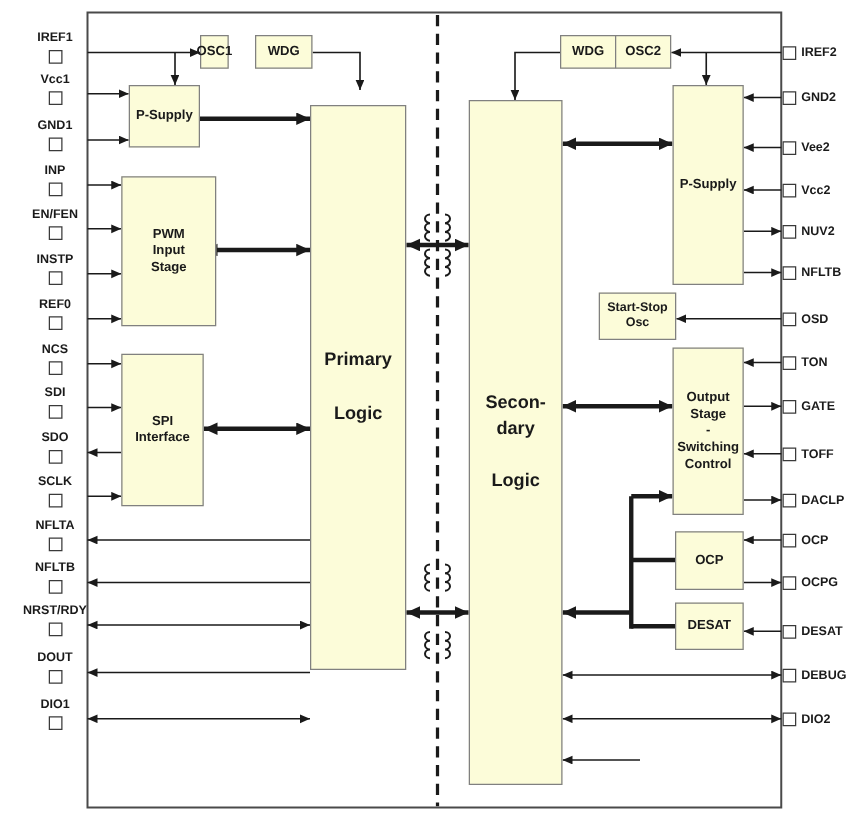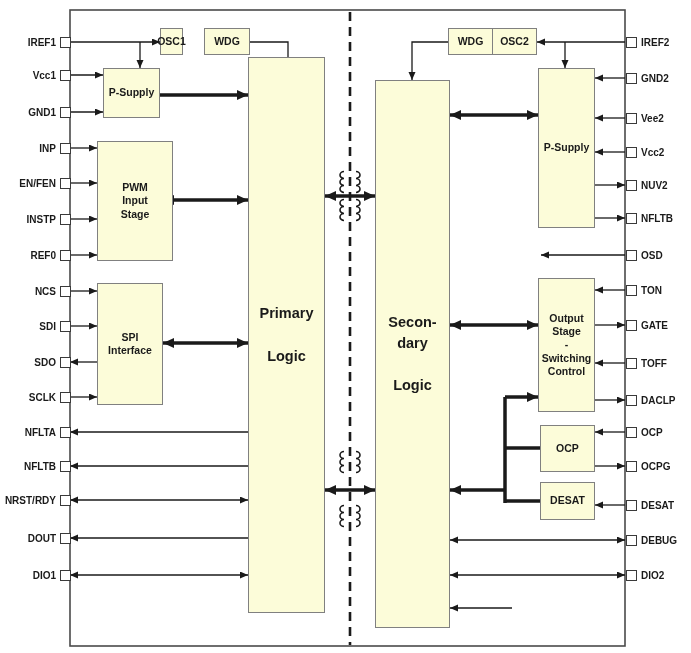--- a/index.html
+++ b/index.html
@@ -12,21 +12,21 @@
     position:absolute;background:#FCFCD9;border:1.4px solid #808080;
     display:flex;align-items:center;justify-content:center;text-align:center;
     font-weight:bold;font-size:10.5px;line-height:1.25;box-sizing:border-box;
   }
   .block .txt{white-space:pre-line;}
   .block.big{font-size:14.5px;line-height:1.45;}
   .pin{
     position:absolute;height:18px;display:flex;align-items:center;gap:4px;
     font-weight:bold;font-size:10px;white-space:nowrap;
   }
-  .pin.left{left:0;width:71px;justify-content:flex-end;}
+  .pin.left{left:0;width:88px;justify-content:flex-end;flex-direction:column;}
   .pin.right{left:626px;justify-content:flex-end;}
   .pin-sq{
     width:9px;height:9px;border:1.5px solid #3a3a3a;background:#fff;
     flex:0 0 auto;box-sizing:content-box;
   }
 </style>
 </head>
 <body>
 
 <div id="stage">
@@ -132,39 +132,43 @@
     </div>
   <div class="block" style="left:97px;top:141px;width:76px;height:120px">
       <span class="txt">PWM
 Input
 Stage</span>
     </div>
   <div class="block" style="left:97px;top:283px;width:66px;height:122px">
       <span class="txt">SPI
 Interface</span>
     </div>
-  <div class="block big" style="left:248px;top:57px;width:77px;height:556px">
+  <div class="block big" style="left:248px;top:84px;width:77px;height:452px">
       <span class="txt">Primary
 
 Logic</span>
     </div>
   <div class="block big" style="left:375px;top:80px;width:75px;height:548px">
       <span class="txt">Secon-
 dary
 
 Logic</span>
     </div>
   <div class="block" style="left:448px;top:28px;width:45px;height:27px">
       <span class="txt">WDG</span>
     </div>
   <div class="block" style="left:492px;top:28px;width:45px;height:27px">
       <span class="txt">OSC2</span>
     </div>
   <div class="block" style="left:538px;top:68px;width:57px;height:160px">
       <span class="txt">P-Supply</span>
+    </div>
+  <div class="block" style="left:479px;top:234px;width:62px;height:38px;font-size:10px">
+      <span class="txt">Start-Stop
+Osc</span>
     </div>
   <div class="block" style="left:538px;top:278px;width:57px;height:134px">
       <span class="txt">Output
 Stage
 -
 Switching
 Control</span>
     </div>
   <div class="block" style="left:540px;top:425px;width:55px;height:47px">
       <span class="txt">OCP</span>

